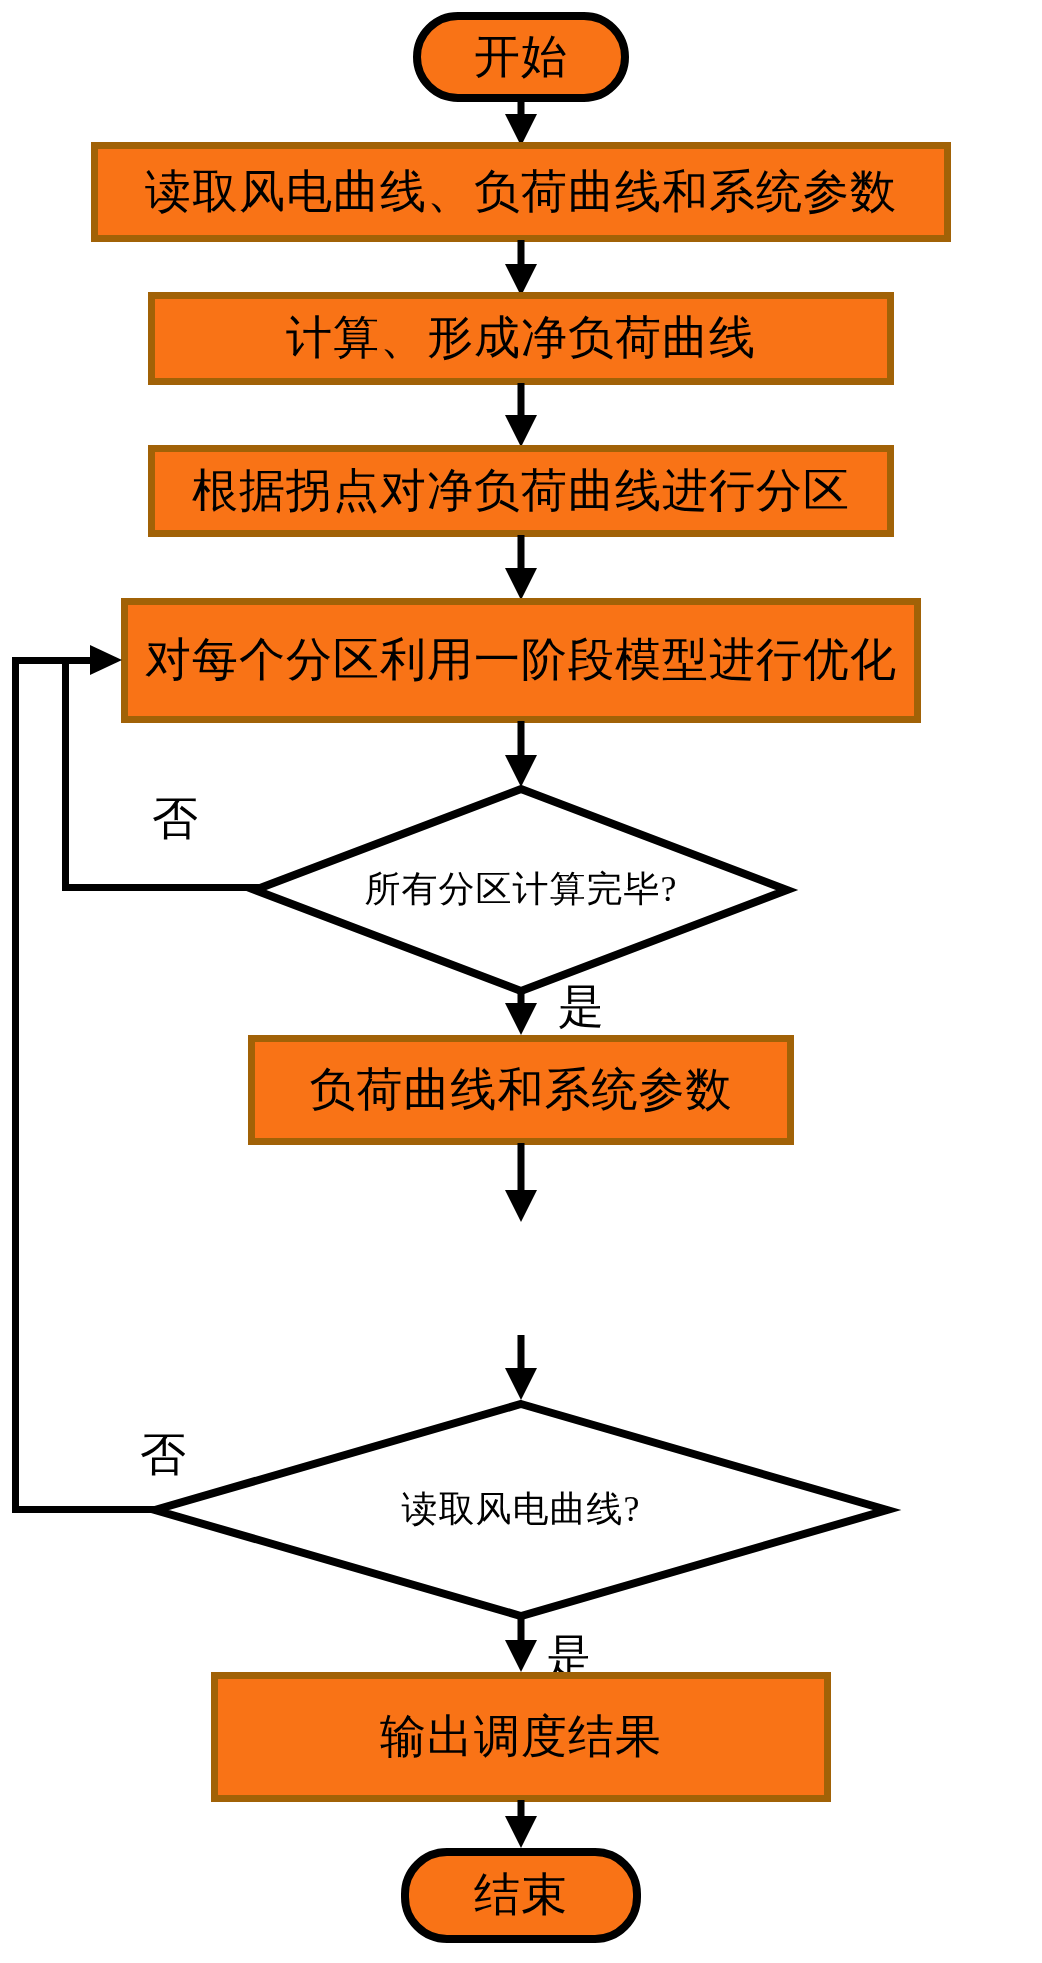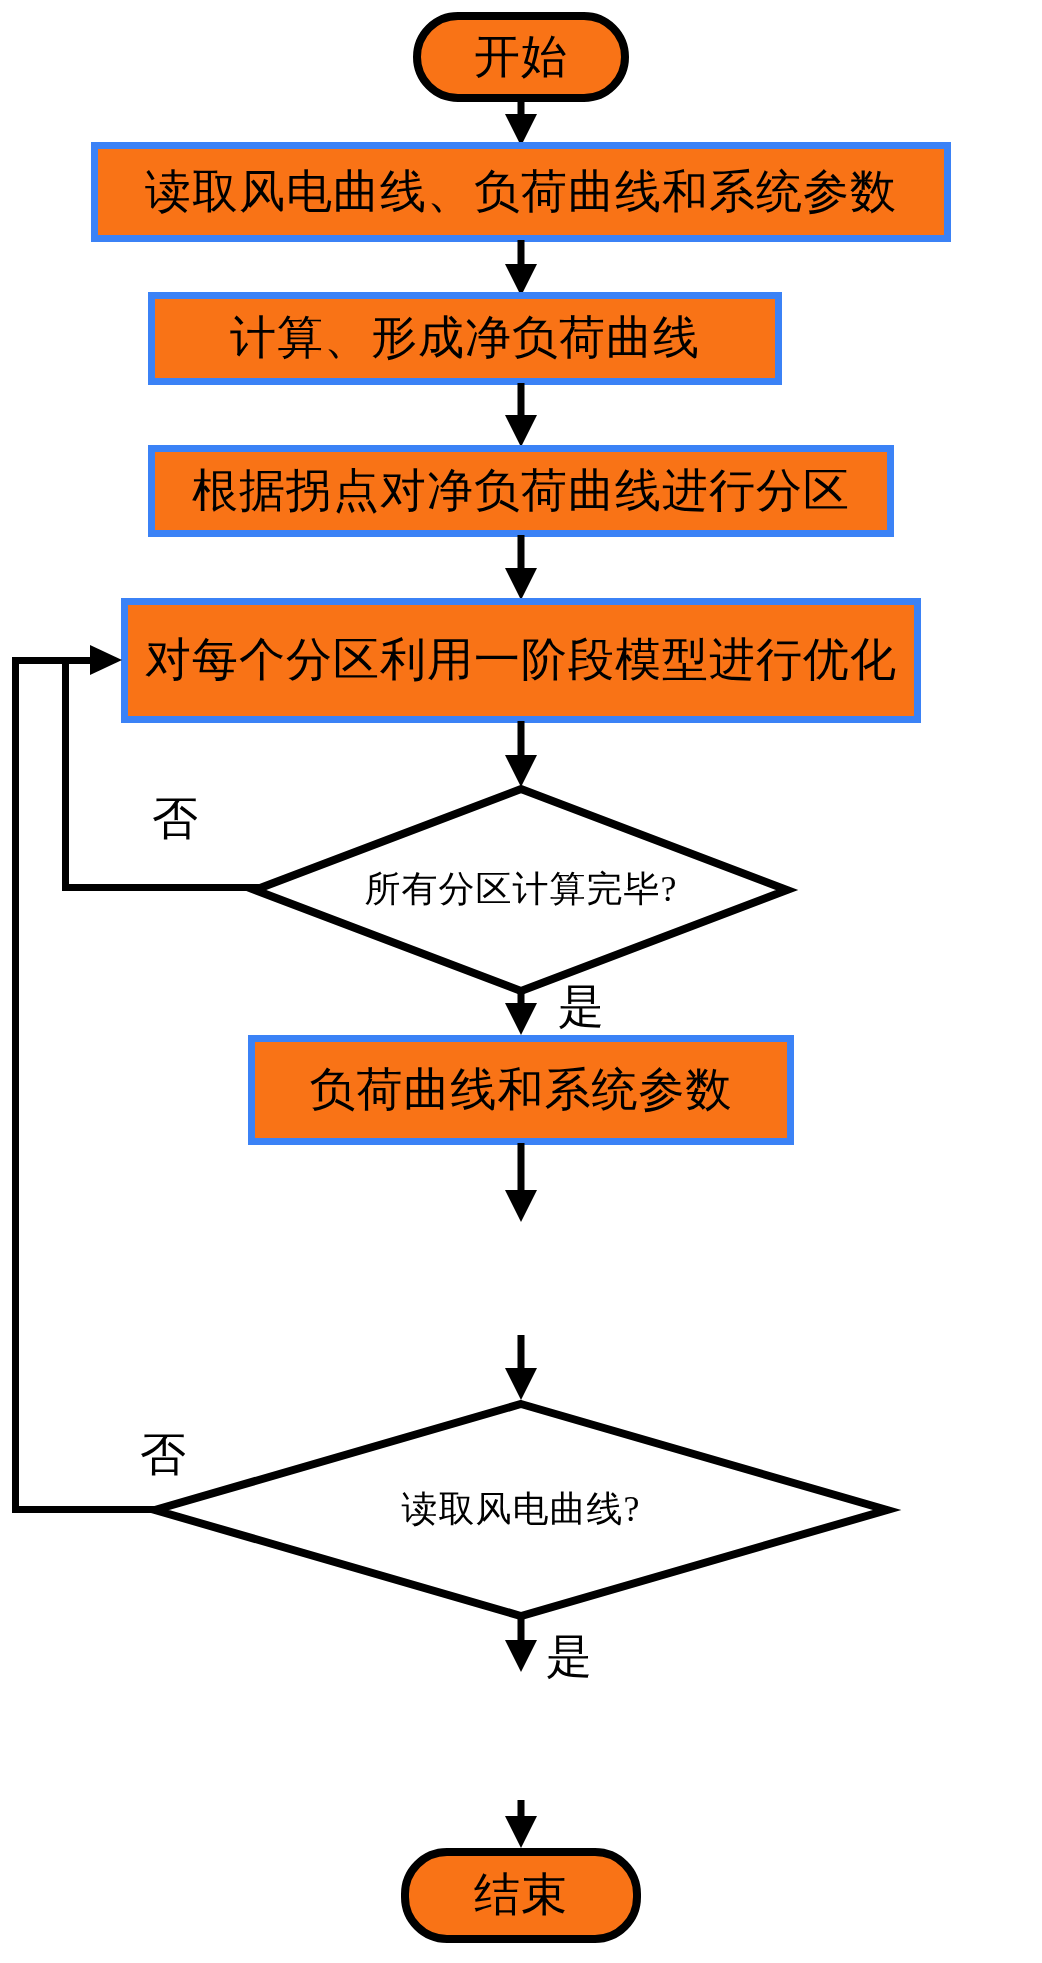--- a/index.html
+++ b/index.html
@@ -21,21 +21,21 @@
     font-size: 46px;
     line-height: 1.15;
     letter-spacing: 1px;
     box-sizing: border-box;
   }
   .terminator {
     border: 8px solid #000000;
     border-radius: 46px;
   }
   .process {
-    border: 7px solid #3b82f6;
+    border: 7px solid #a16207;
   }
   .decision {
     background: transparent;
     border: none;
     padding: 0;
   }
   .decision svg { position: absolute; left: 0; top: 0; overflow: visible; }
   .decision .dlabel {
     position: relative;
     z-index: 2;
@@ -85,21 +85,21 @@
 
   <div class="node process" style="left:91px; top:142px; width:860px; height:100px;">
     <span>读取风电曲线、负荷曲线和系统参数</span>
   </div>
 
   <div class="arrow" style="left:505px; top:240px; height:56px;">
     <div class="shaft"></div>
     <div class="head"></div>
   </div>
 
-  <div class="node process" style="left:148px; top:292px; width:634px; height:93px;">
+  <div class="node process" style="left:148px; top:292px; width:746px; height:93px;">
     <span>计算、形成净负荷曲线</span>
   </div>
 
   <div class="arrow" style="left:505px; top:383px; height:64px;">
     <div class="shaft"></div>
     <div class="head"></div>
   </div>
 
   <div class="node process" style="left:148px; top:445px; width:746px; height:92px;">
     <span>根据拐点对净负荷曲线进行分区</span>
@@ -157,20 +157,23 @@
   </div>
 
   <div class="edge-label" style="left:140px; top:1424px;">否</div>
   <div class="edge-label" style="left:546px; top:1626px;">是</div>
 
   <div class="arrow" style="left:505px; top:1618px; height:54px;">
     <div class="shaft"></div>
     <div class="head"></div>
   </div>
 
+  <div class="node process" style="left:211px; top:1672px; width:620px; height:130px;">
+    <span>输出调度结果</span>
+  </div>
 
   <div class="arrow" style="left:505px; top:1800px; height:48px;">
     <div class="shaft"></div>
     <div class="head"></div>
   </div>
 
   <div class="node terminator" style="left:401px; top:1848px; width:240px; height:95px;">
     <span>结束</span>
   </div>
 

